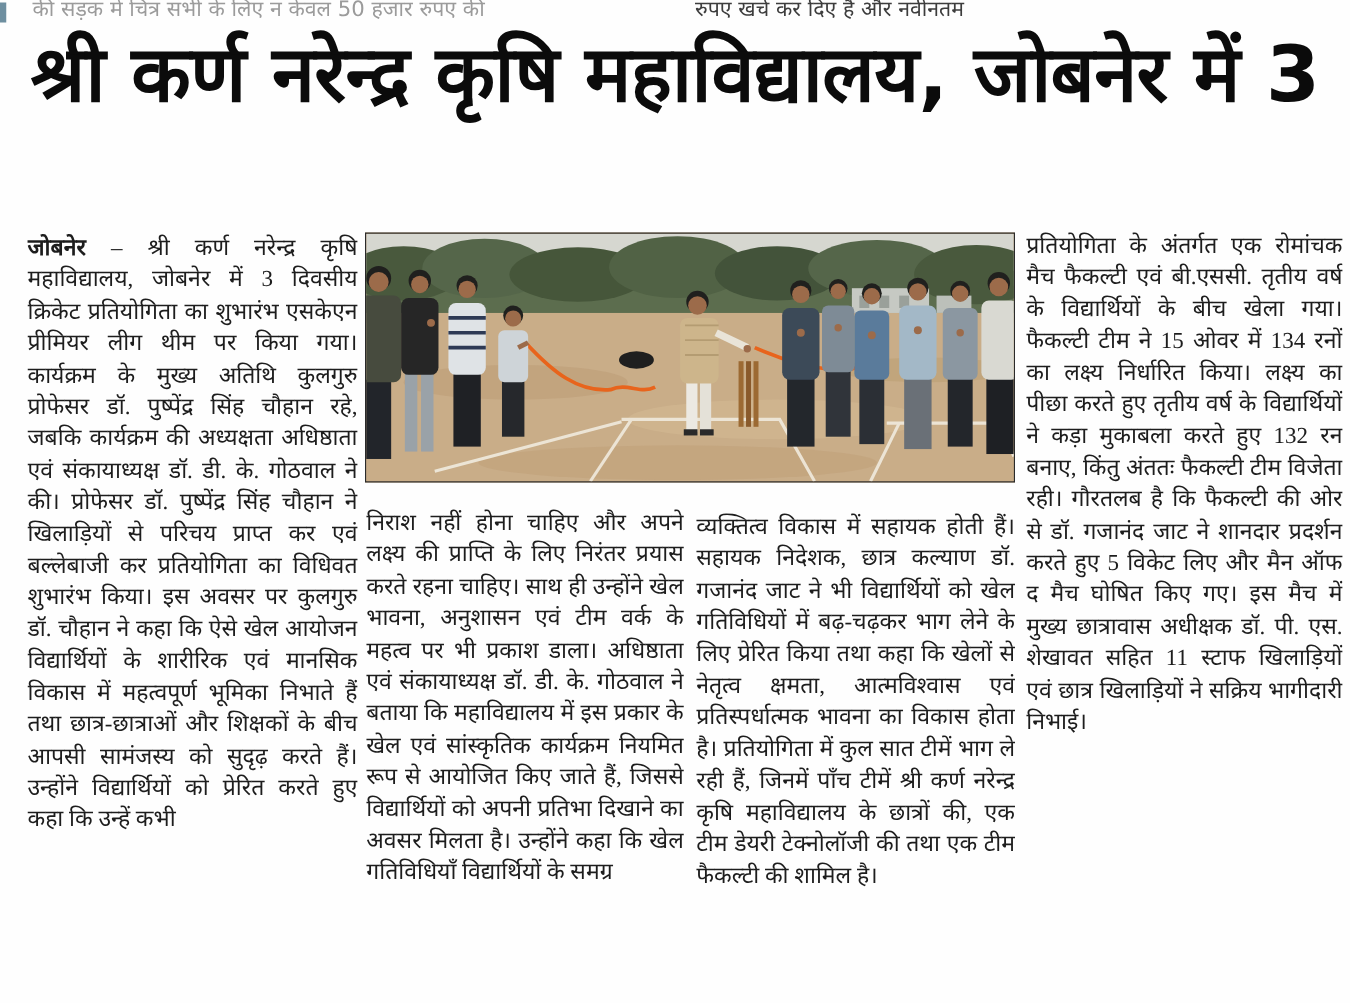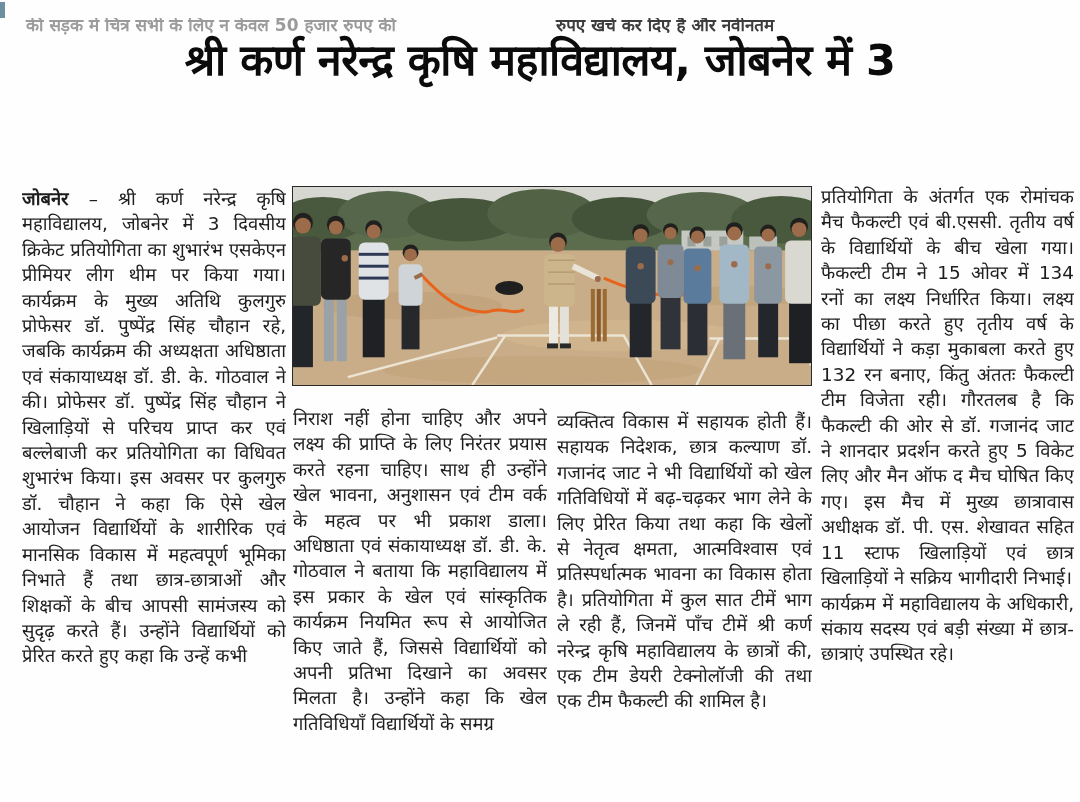--- a/index.html
+++ b/index.html
@@ -2,38 +2,38 @@
 <html lang="hi"><head>
 <meta charset="utf-8">
 <style>
   html,body{margin:0;padding:0;}
   body{
     width:1080px;height:802px;position:relative;overflow:hidden;
     background:#fefefe;
     font-family:"DejaVu Sans","Liberation Sans",sans-serif;
   }
   
-  .top-strip{position:absolute;left:0;top:18px;width:931px;height:20px;overflow:hidden;font-weight:bold;}
+  .top-strip{position:absolute;left:0;top:0;width:931px;height:20px;overflow:hidden;}
   .top-strip span{position:absolute;top:-5px;font-size:17px;white-space:nowrap;}
   .strip-left{left:26px;color:#9b9b9b;}
   .strip-right{left:556px;color:#3d3d3d;}
   .strip-end{left:1038px;color:#3d3d3d;}
   .edge-mark{position:absolute;left:0;top:2px;width:5px;height:16px;background:#4a7388;opacity:.8;}
 
   .headline{
     position:absolute;left:0;top:22px;width:1080px;text-align:center;
-    color:#0b0b0b;font-weight:800;font-size:43px;line-height:76px;
+    color:#0b0b0b;font-weight:800;font-size:62px;line-height:76px;
     letter-spacing:-.5px;
   }
 
   .col{
     position:absolute;font-size:18.4px;line-height:25.4px;color:#1d1d1d;
     text-align:justify;overflow:hidden;
   }
-  .col p{margin:0;}
+  .col p{margin:0;font-family:Liberation Serif, serif;}
   .col1{left:22px;top:186px;width:264px;height:610px;}
   .col2{left:293px;top:406px;width:254px;height:406px;}
   .col3{left:557px;top:409px;width:255px;height:406px;}
   .col4{left:821px;top:184px;width:253px;height:610px;}
   .dateline{font-weight:700;}
 
   .photo{
     position:absolute;left:292px;top:186px;width:520px;height:200px;
     border:1px solid #2a2a2a;background:#c9ad88;box-sizing:border-box;
   }
@@ -192,14 +192,13 @@
 <div class="col col2">
   <p>निराश नहीं होना चाहिए और अपने लक्ष्य की प्राप्ति के लिए निरंतर प्रयास करते रहना चाहिए। साथ ही उन्होंने खेल भावना, अनुशासन एवं टीम वर्क के महत्व पर भी प्रकाश डाला। अधिष्ठाता एवं संकायाध्यक्ष डॉ. डी. के. गोठवाल ने बताया कि महाविद्यालय में इस प्रकार के खेल एवं सांस्कृतिक कार्यक्रम नियमित रूप से आयोजित किए जाते हैं, जिससे विद्यार्थियों को अपनी प्रतिभा दिखाने का अवसर मिलता है। उन्होंने कहा कि खेल गतिविधियाँ विद्यार्थियों के समग्र</p>
 </div>
 
 <div class="col col3">
   <p>व्यक्तित्व विकास में सहायक होती हैं। सहायक निदेशक, छात्र कल्याण डॉ. गजानंद जाट ने भी विद्यार्थियों को खेल गतिविधियों में बढ़-चढ़कर भाग लेने के लिए प्रेरित किया तथा कहा कि खेलों से नेतृत्व क्षमता, आत्मविश्वास एवं प्रतिस्पर्धात्मक भावना का विकास होता है। प्रतियोगिता में कुल सात टीमें भाग ले रही हैं, जिनमें पाँच टीमें श्री कर्ण नरेन्द्र कृषि महाविद्यालय के छात्रों की, एक टीम डेयरी टेक्नोलॉजी की तथा एक टीम फैकल्टी की शामिल है।</p>
 </div>
 
 <div class="col col4">
   <p>प्रतियोगिता के अंतर्गत एक रोमांचक मैच फैकल्टी एवं बी.एससी. तृतीय वर्ष के विद्यार्थियों के बीच खेला गया। फैकल्टी टीम ने 15 ओवर में 134 रनों का लक्ष्य निर्धारित किया। लक्ष्य का पीछा करते हुए तृतीय वर्ष के विद्यार्थियों ने कड़ा मुकाबला करते हुए 132 रन बनाए, किंतु अंततः फैकल्टी टीम विजेता रही। गौरतलब है कि फैकल्टी की ओर से डॉ. गजानंद जाट ने शानदार प्रदर्शन करते हुए 5 विकेट लिए और मैन ऑफ द मैच घोषित किए गए। इस मैच में मुख्य छात्रावास अधीक्षक डॉ. पी. एस. शेखावत सहित 11 स्टाफ खिलाड़ियों एवं छात्र खिलाड़ियों ने सक्रिय भागीदारी निभाई।</p>
-  <p>कार्यक्रम में महाविद्यालय के अधिकारी, संकाय सदस्य एवं बड़ी संख्या में छात्र-छात्राएं उपस्थित रहे।</p>
 </div>
 
 </body></html>

